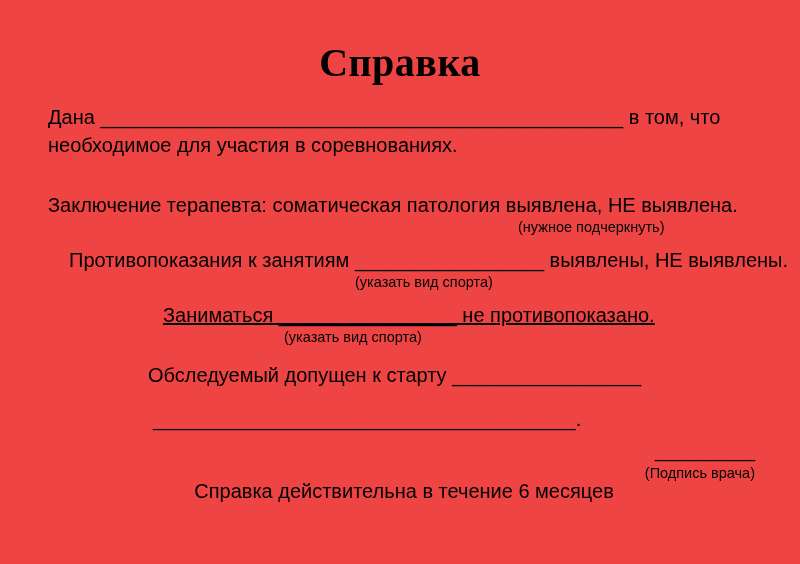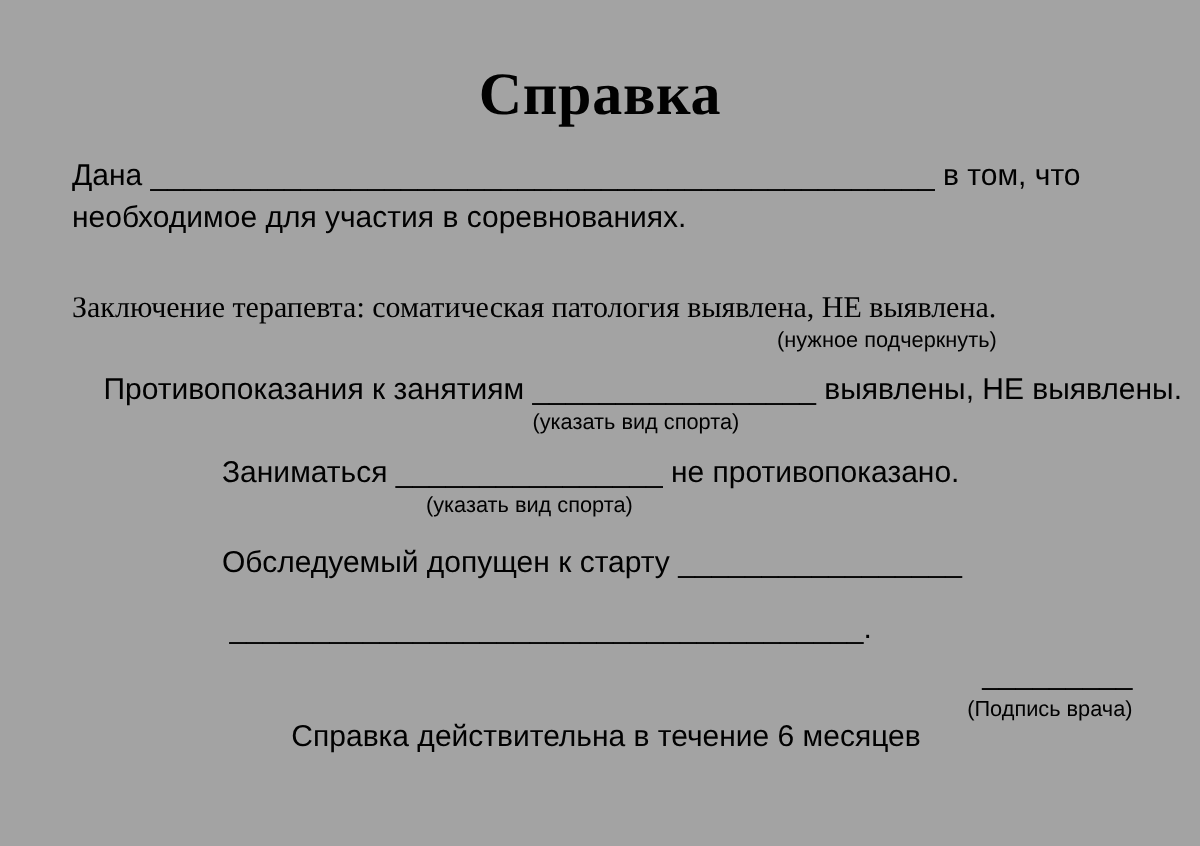--- a/index.html
+++ b/index.html
@@ -4,21 +4,21 @@
 <style>
   html, body {
     margin: 0;
     padding: 0;
     background: #ffffff;
   }
   .page {
     position: relative;
     width: 800px;
     height: 564px;
-    background: #a3a3a3;
+    background: #ef4444;
     color: #010101;
     font-family: "Liberation Sans", sans-serif;
     font-size: 20px;
     overflow: hidden;
   }
   .doc-title {
     position: absolute;
     top: 40px;
     left: 0;
     width: 100%;
@@ -41,25 +41,25 @@
     position: absolute;
     white-space: nowrap;
     line-height: 27px;
   }
   .note {
     position: absolute;
     white-space: nowrap;
     font-size: 14.5px;
     line-height: 16px;
   }
-  .therapist-text   { top: 192px; left: 48px; font-family: Liberation Serif, serif; }
+  .therapist-text   { top: 192px; left: 48px; }
   .therapist-note   { top: 219px; left: 518px; }
   .contra-text      { top: 247px; left: 48px; margin-left: 21px; }
   .contra-note      { top: 274px; left: 355px; }
-  .practice-text    { top: 302px; left: 148px; }
+  .practice-text    { top: 302px; left: 163px; text-decoration: underline; }
   .practice-note    { top: 329px; left: 284px; }
   .admission-line1  { top: 362px; left: 148px; text-align: center; }
   .admission-line2  { top: 406px; left: 153px; }
   .signature {
     position: absolute;
     top: 424px;
     right: 45px;
     text-align: right;
     margin-top: 13px;
   }

